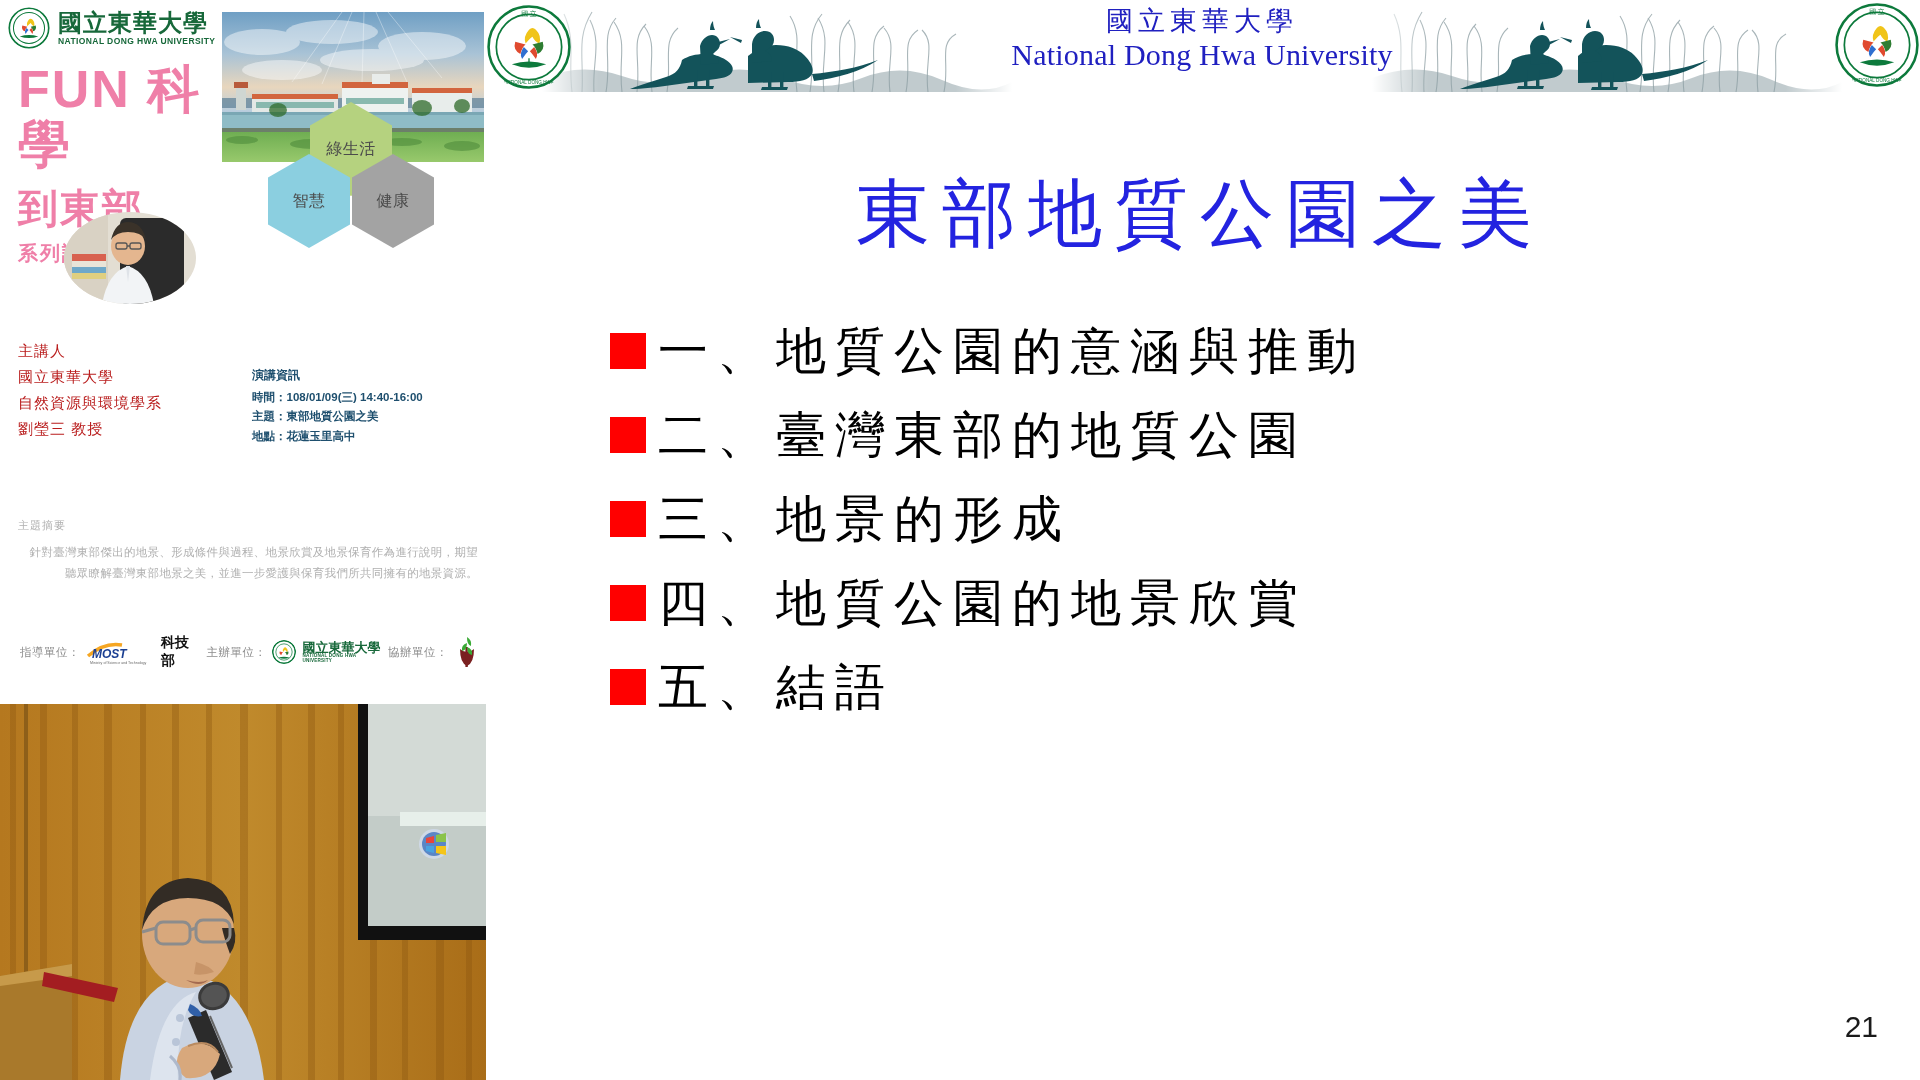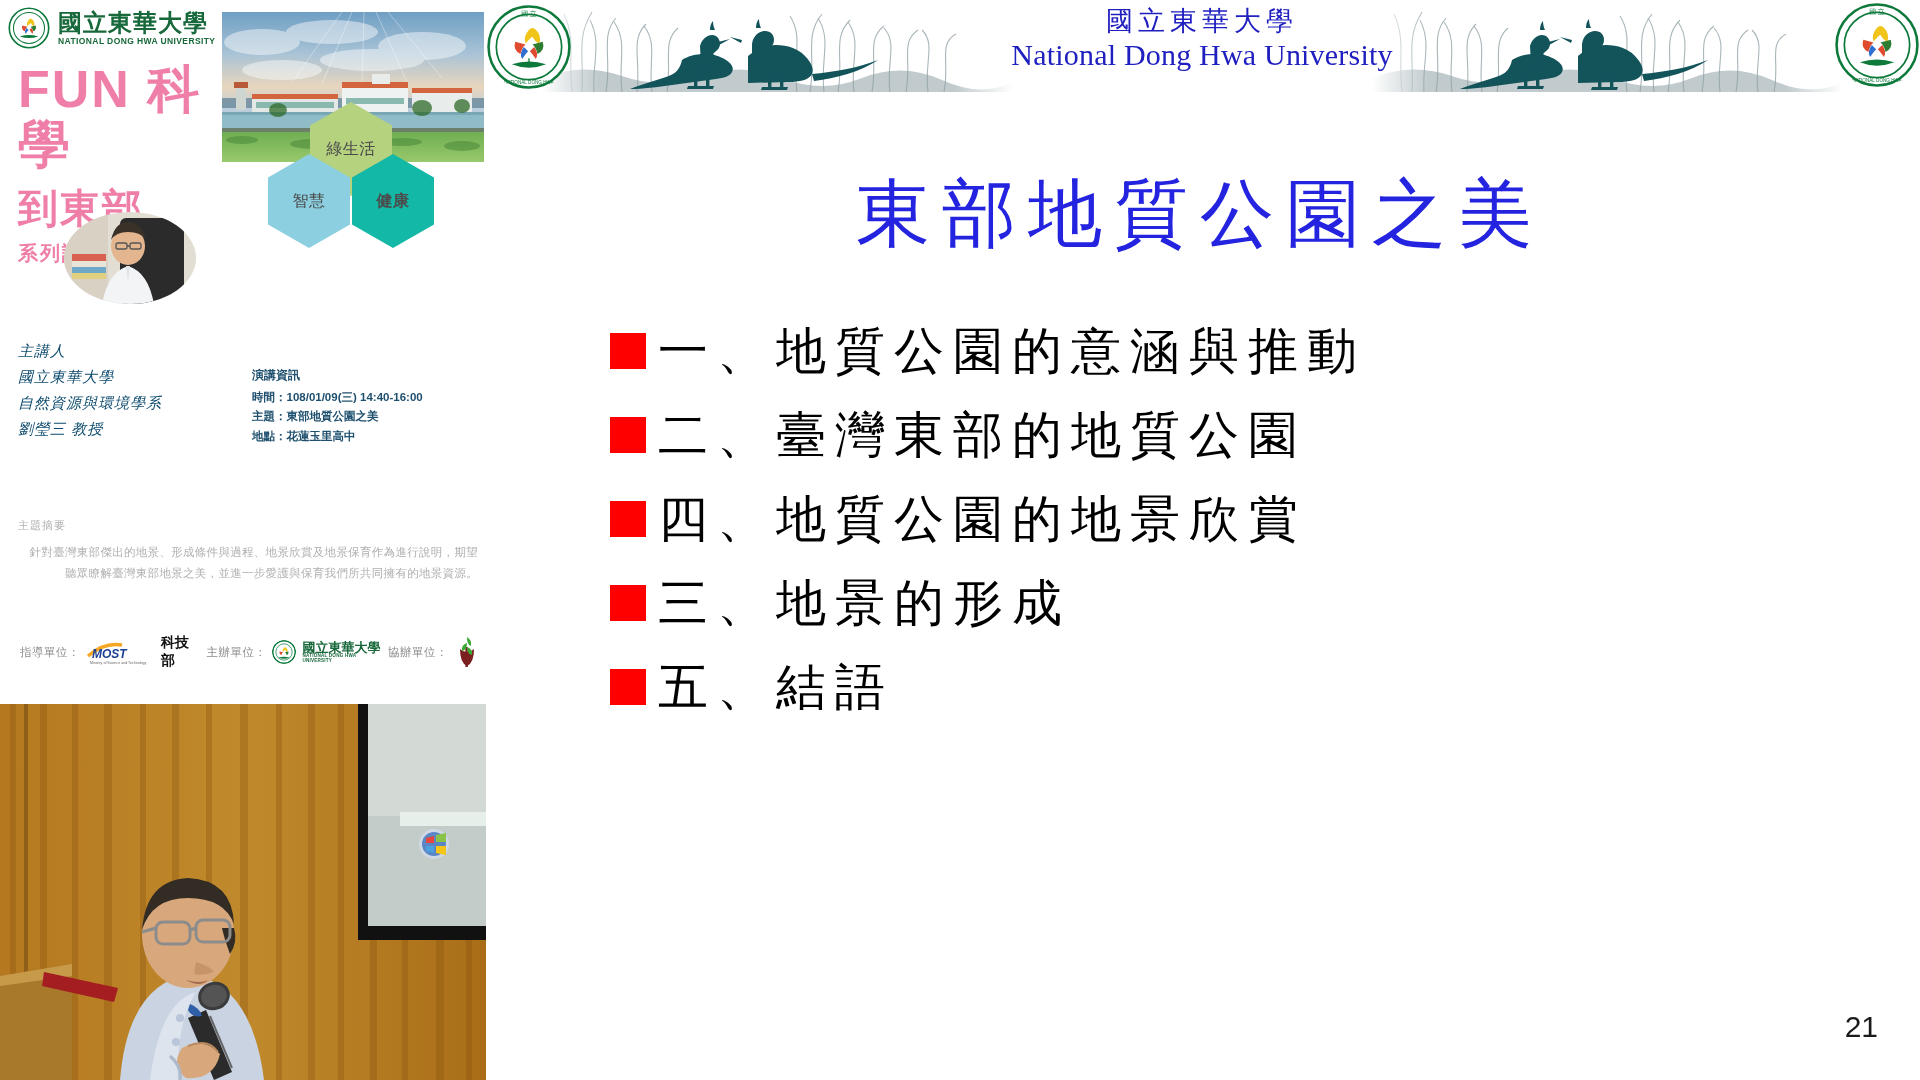--- a/index.html
+++ b/index.html
@@ -46,25 +46,25 @@
   .campus-photo{position:absolute;left:222px;top:12px;width:262px;height:150px;overflow:hidden;}
   .hexwrap{position:absolute;left:262px;top:102px;width:200px;height:130px;}
   .hex{
     position:absolute;width:82px;height:94px;
     clip-path:polygon(50% 0%,100% 25%,100% 75%,50% 100%,0% 75%,0% 25%);
     display:flex;align-items:center;justify-content:center;
     font-size:16px;color:#4b4b4b;font-weight:500;letter-spacing:.5px;
   }
   .hex-green{left:48px;top:0;background:#b5d27f;}
   .hex-blue{left:6px;top:52px;background:#8bcfe0;}
-  .hex-tan{left:90px;top:52px;background:#14b8a6;font-weight:bold;}
+  .hex-tan{left:90px;top:52px;background:#a3a3a3;}
 
   .speaker-photo{position:absolute;left:64px;top:212px;width:132px;height:92px;border-radius:50%;overflow:hidden;}
 
-  .speaker-lines{position:absolute;left:18px;top:338px;width:190px;color:#0c4a6e;font-size:15px;line-height:26px;letter-spacing:1px;font-style:italic;}
+  .speaker-lines{position:absolute;left:18px;top:338px;width:190px;color:#b91c1c;font-size:15px;line-height:26px;letter-spacing:1px;}
   .speaker-lines div{white-space:nowrap;}
 
   .talk-info{position:absolute;left:252px;top:366px;width:230px;color:#1e4f6e;font-size:11.5px;line-height:19.5px;font-weight:700;}
   .talk-info .ti-head{font-size:12px;margin-bottom:2px;}
   .talk-info div{white-space:nowrap;}
 
   .abstract{position:absolute;left:18px;top:518px;width:460px;color:#b0b0b0;}
   .abs-head{font-size:11px;letter-spacing:1px;margin-bottom:9px;}
   .abs-body{font-size:11.5px;line-height:21px;letter-spacing:.3px;text-align:right;}
 
@@ -528,25 +528,25 @@
       <div class="bullet">
         <span class="bullet-marker"></span>
         <span class="bullet-text">一、地質公園的意涵與推動</span>
       </div>
       <div class="bullet">
         <span class="bullet-marker"></span>
         <span class="bullet-text">二、臺灣東部的地質公園</span>
       </div>
       <div class="bullet">
         <span class="bullet-marker"></span>
-        <span class="bullet-text">四、地質公園的地景欣賞</span>
+        <span class="bullet-text">三、地景的形成</span>
       </div>
       <div class="bullet">
         <span class="bullet-marker"></span>
-        <span class="bullet-text">三、地景的形成</span>
+        <span class="bullet-text">四、地質公園的地景欣賞</span>
       </div>
       <div class="bullet">
         <span class="bullet-marker"></span>
         <span class="bullet-text">五、結語</span>
       </div>
     </div>
   </div>
 
   <div class="page-number">21</div>
 

